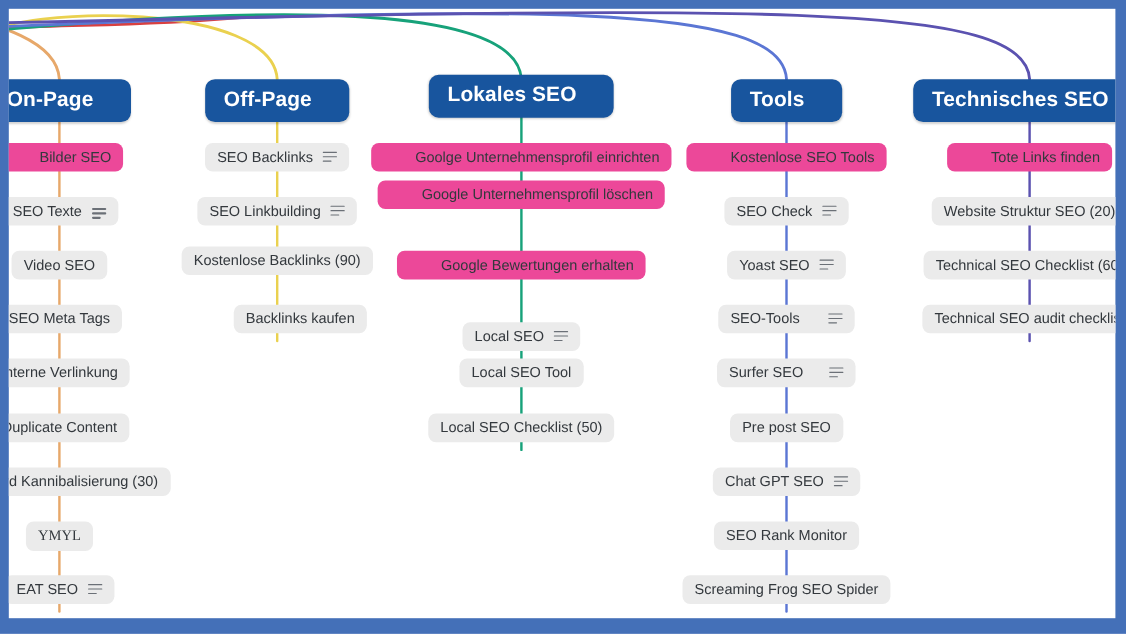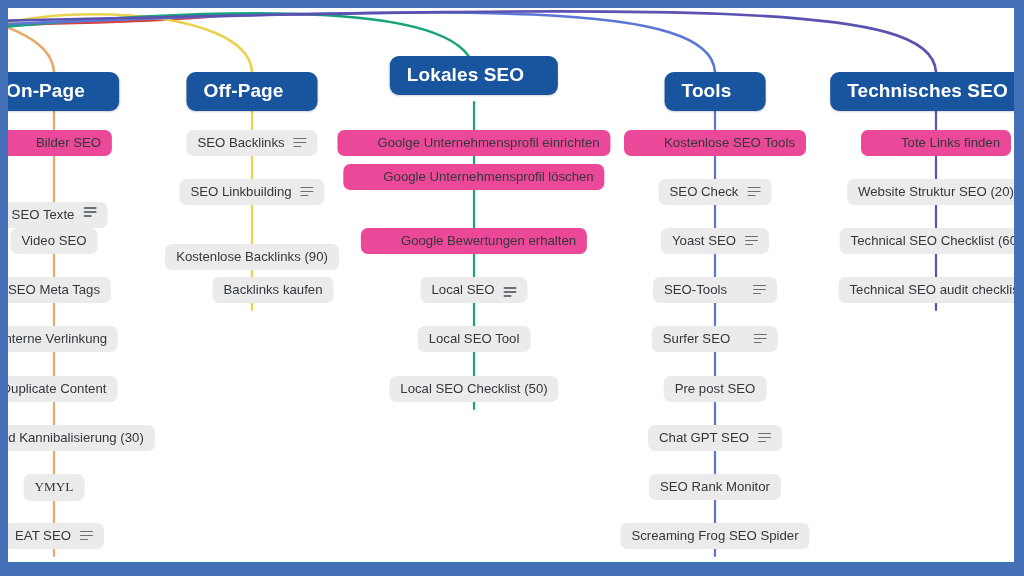--- a/index.html
+++ b/index.html
@@ -91,21 +91,21 @@
       </svg>
     <div id="cols">
         <div class="col" style="left: 46px;">
           <div class="node" style="top: 64px;">
             <div class="head">On-Page</div>
           </div>
           <div class="node" style="top: 122px;">
             <div class="leaf green"><span>Bilder SEO</span></div>
           </div>
           <div class="node" style="top: 171px;">
-            <div class="leaf" style="display: inline-flex; align-items: flex-start; gap: 9px; margin-top: 23px;">
+            <div class="leaf" style="display: inline-flex; align-items: flex-end; gap: 9px;">
               <span>SEO Texte</span>
               <span class="note-icon">
                 <i></i>
                 <i></i>
                 <i></i>
               </span>
             </div>
           </div>
           <div class="node" style="top: 220px;">
             <div class="leaf"><span>Video SEO</span></div>
@@ -153,42 +153,42 @@
           <div class="node" style="top: 171px;">
             <div class="leaf" style="display: inline-flex; align-items: center; gap: 9px;">
               <span>SEO Linkbuilding</span>
               <span class="note-icon">
                 <i></i>
                 <i></i>
                 <i></i>
               </span>
             </div>
           </div>
-          <div class="node" style="top: 236px;">
+          <div class="node" style="top: 216px;">
             <div class="leaf"><span>Kostenlose Backlinks (90)</span></div>
           </div>
           <div class="node" style="top: 269px; padding-left: 42px;">
             <div class="leaf"><span>Backlinks kaufen</span></div>
           </div>
         </div>
         <div class="col" style="left: 466px;">
-          <div class="node" style="top: 48px;">
+          <div class="node" style="top: 60px;">
             <div class="head">Lokales SEO</div>
           </div>
           <div class="node" style="top: 122px;">
             <div class="leaf green"><span>Goolge Unternehmensprofil einrichten</span></div>
           </div>
           <div class="node" style="top: 156px;">
             <div class="leaf green"><span>Google Unternehmensprofil löschen</span></div>
           </div>
           <div class="node" style="top: 220px;">
             <div class="leaf green"><span>Google Bewertungen erhalten</span></div>
           </div>
           <div class="node" style="top: 269px;">
-            <div class="leaf" style="display: inline-flex; align-items: flex-end; gap: 9px;">
+            <div class="leaf" style="display: inline-flex; align-items: center; gap: 9px; margin-top: 16px;">
               <span>Local SEO</span>
               <span class="note-icon">
                 <i></i>
                 <i></i>
                 <i></i>
               </span>
             </div>
           </div>
           <div class="node" style="top: 318px;">
             <div class="leaf"><span>Local SEO Tool</span></div>

